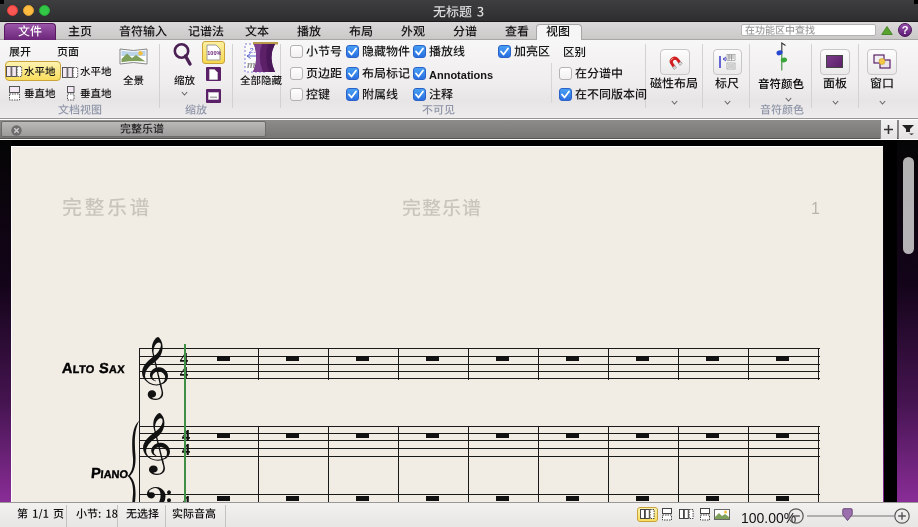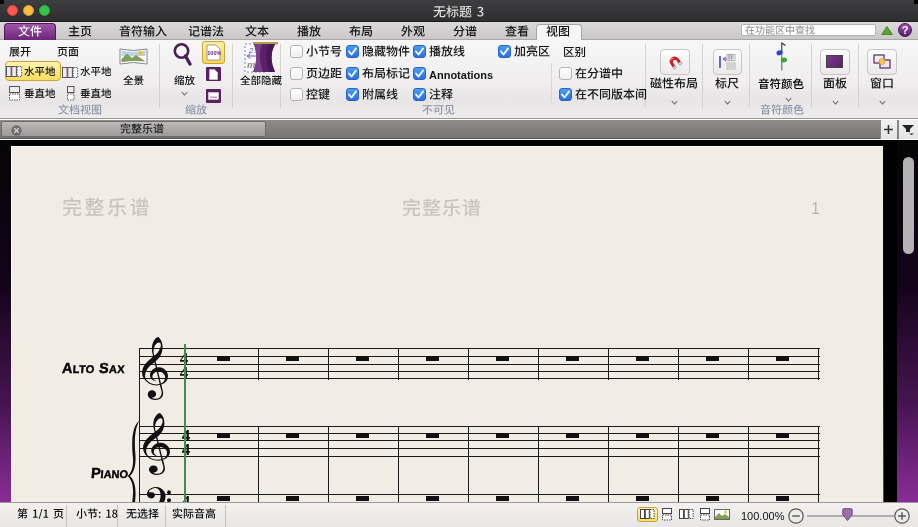--- a/index.html
+++ b/index.html
@@ -550,21 +550,21 @@
   </svg>
 <svg class="ab" style="left:699px;top:508px" width="12" height="13" viewBox="0 0 12 13">
     <rect x="1.5" y="0.5" width="9" height="5" fill="#fff" stroke="#444"></rect>
     <rect x="1.5" y="7" width="9" height="5" fill="#fff" stroke="#444" stroke-dasharray="1.5 1"></rect>
   </svg>
 <svg class="ab" style="left:714px;top:509px" width="16" height="11" viewBox="0 0 16 11">
     <rect x="0.5" y="0.5" width="15" height="10" fill="#fff" stroke="#666"></rect>
     <path d="M1 8 L5 4 L8 7 L11 5 L15 8 L15 10 L1 10 Z" fill="#7fa05a"></path>
     <circle cx="11.5" cy="3" r="1.5" fill="#f0c040"></circle>
   </svg>
-<div class="ab" style="left:741px;top:510px;font-size:11px;color:#111">100.00%</div>
+<div class="ab" style="left:741px;top:510px;font-size:14px;color:#111">100.00%</div>
 <svg class="ab" style="left:788px;top:508px" width="16" height="16" viewBox="0 0 16 16">
     <circle cx="8" cy="8" r="7.2" fill="none" stroke="#555" stroke-width="1.2"></circle>
     <path d="M4.2 8 L11.8 8" stroke="#555" stroke-width="1.4"></path>
   </svg>
 <div class="ab" style="left:807px;top:515px;width:87px;height:1.5px;background:#b0aeae"></div>
 <svg class="ab" style="left:841px;top:508px" width="13" height="14" viewBox="0 0 13 14">
     <path d="M1.8 1.8 Q1.8 0.7 2.9 0.7 L10.1 0.7 Q11.2 0.7 11.2 1.8 L11.2 6.5 L6.5 12.6 L1.8 6.5 Z" fill="#9b6fad" stroke="#6b4a7a" stroke-width="1"></path>
   </svg>
 <svg class="ab" style="left:894px;top:508px" width="16" height="16" viewBox="0 0 16 16">
     <circle cx="8" cy="8" r="7.2" fill="none" stroke="#555" stroke-width="1.2"></circle>

